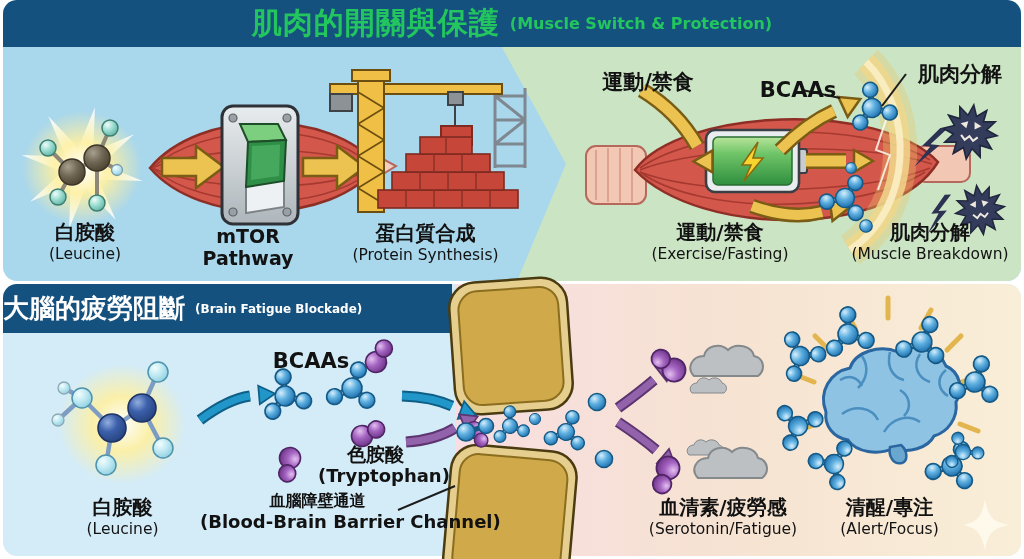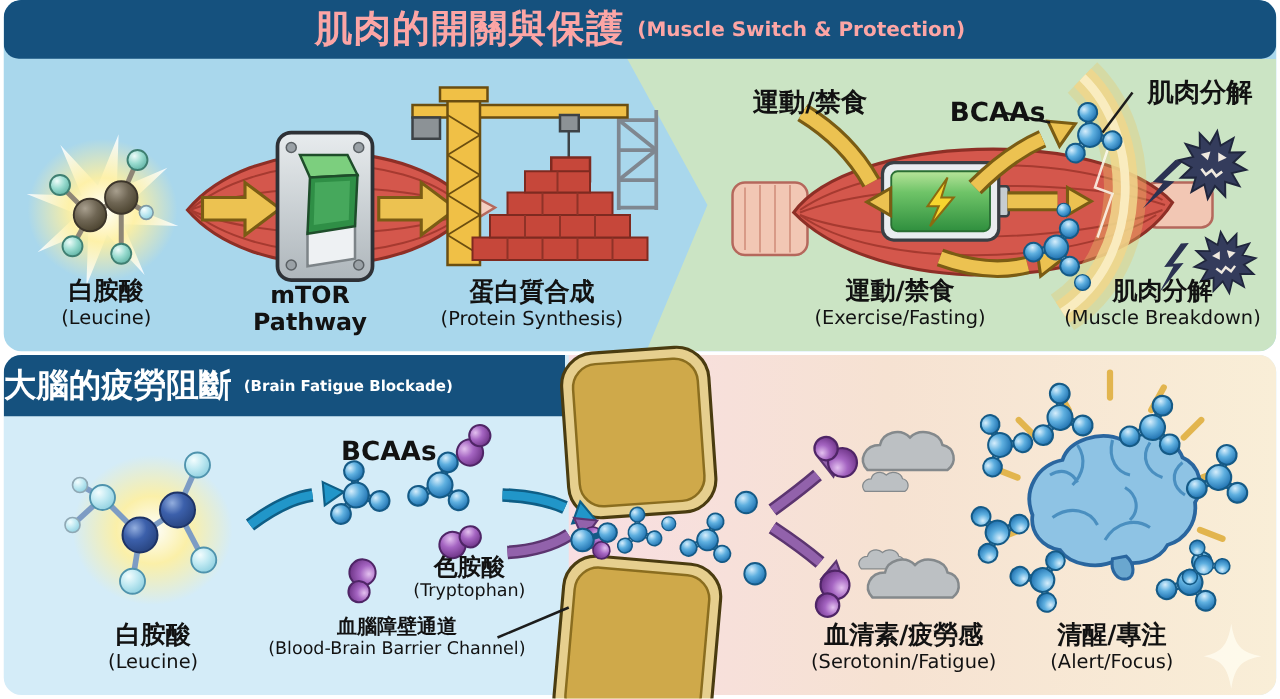--- a/index.html
+++ b/index.html
@@ -2,36 +2,36 @@
 <html><head>
 <meta charset="utf-8">
 <style>
   html,body{margin:0;padding:0;background:#ffffff;}
   .canvas{position:relative;width:1024px;height:559px;background:#ffffff;border-radius:16px;overflow:hidden;font-family:"DejaVu Sans",sans-serif;}
   .panel{position:absolute;border-radius:14px;overflow:hidden;}
   .panel-top{left:3px;top:0;width:1018px;height:281px;background:#a9d7ec;}
   .panel-top .green{position:absolute;left:0;top:47px;width:100%;height:234px;background:#cbe4c4;
       clip-path:polygon(49% 0%,100% 0%,100% 100%,50.5% 100%,55.3% 50%);}
   .hdr-top{position:absolute;left:0;top:0;width:100%;height:47px;background:#15517e;
-      display:flex;align-items:center;justify-content:center;gap:10px;color:#fca5a5;white-space:nowrap;border-radius:12px;}
+      display:flex;align-items:center;justify-content:center;gap:10px;color:#22c55e;white-space:nowrap;}
   .hdr-top .zh{font-size:30px;font-weight:bold;letter-spacing:1px;}
   .hdr-top .en{font-size:16px;font-weight:bold;}
   .panel-bottom{left:3px;top:284px;width:1018px;height:272px;background:#d4ecf8;}
   .panel-bottom .pinkbg{position:absolute;left:452px;top:0;right:0;bottom:0;
       background:linear-gradient(90deg,#f8dee2 0%,#f6e2d2 45%,#f9eed7 100%);}
   .hdr-bottom{position:absolute;left:0;top:0;width:449px;height:49px;background:#15517e;
       display:flex;align-items:center;gap:10px;color:#fff;padding-left:0;box-sizing:border-box;white-space:nowrap;}
   .hdr-bottom .zh{font-size:26px;font-weight:bold;}
   .hdr-bottom .en{font-size:12px;font-weight:bold;}
   .art{position:absolute;left:0;top:0;width:1024px;height:559px;pointer-events:none;}
   .lbl{position:absolute;text-align:center;color:#121212;line-height:1.18;}
   .lbl .zh{font-weight:bold;font-size:20px;white-space:nowrap;}
   .lbl .en{font-size:15.5px;white-space:nowrap;}
   .lbl.small .zh{font-size:19px;}
-  .lbl.small .en{font-size:14px;}
+  .lbl.small .en{font-size:18px;font-weight:bold;}
   .lbl-plain{position:absolute;color:#121212;font-weight:bold;white-space:nowrap;}
 </style>
 </head>
 <body>
 
 <div class="canvas">
 
   <div class="panel panel-top">
     <div class="green"></div>
     <div class="hdr-top">

